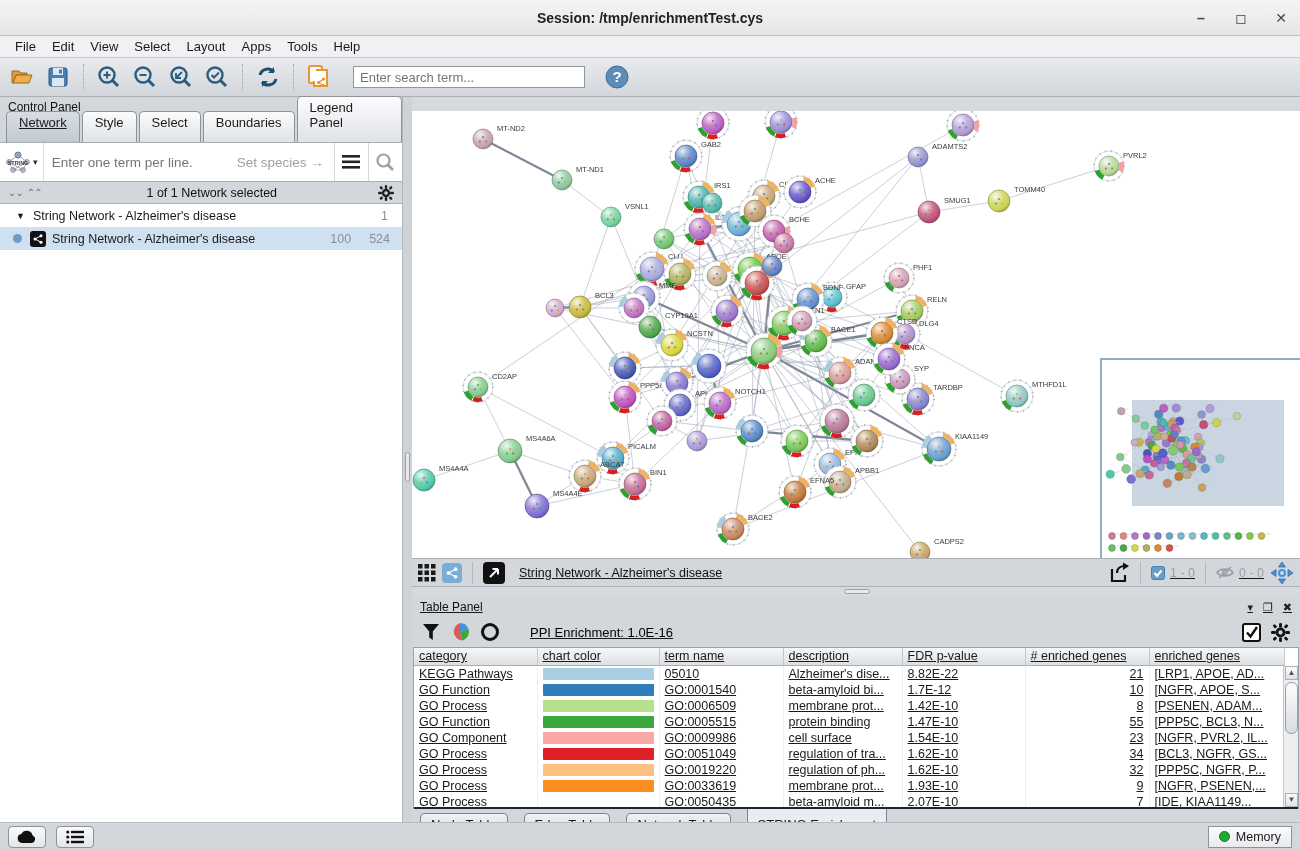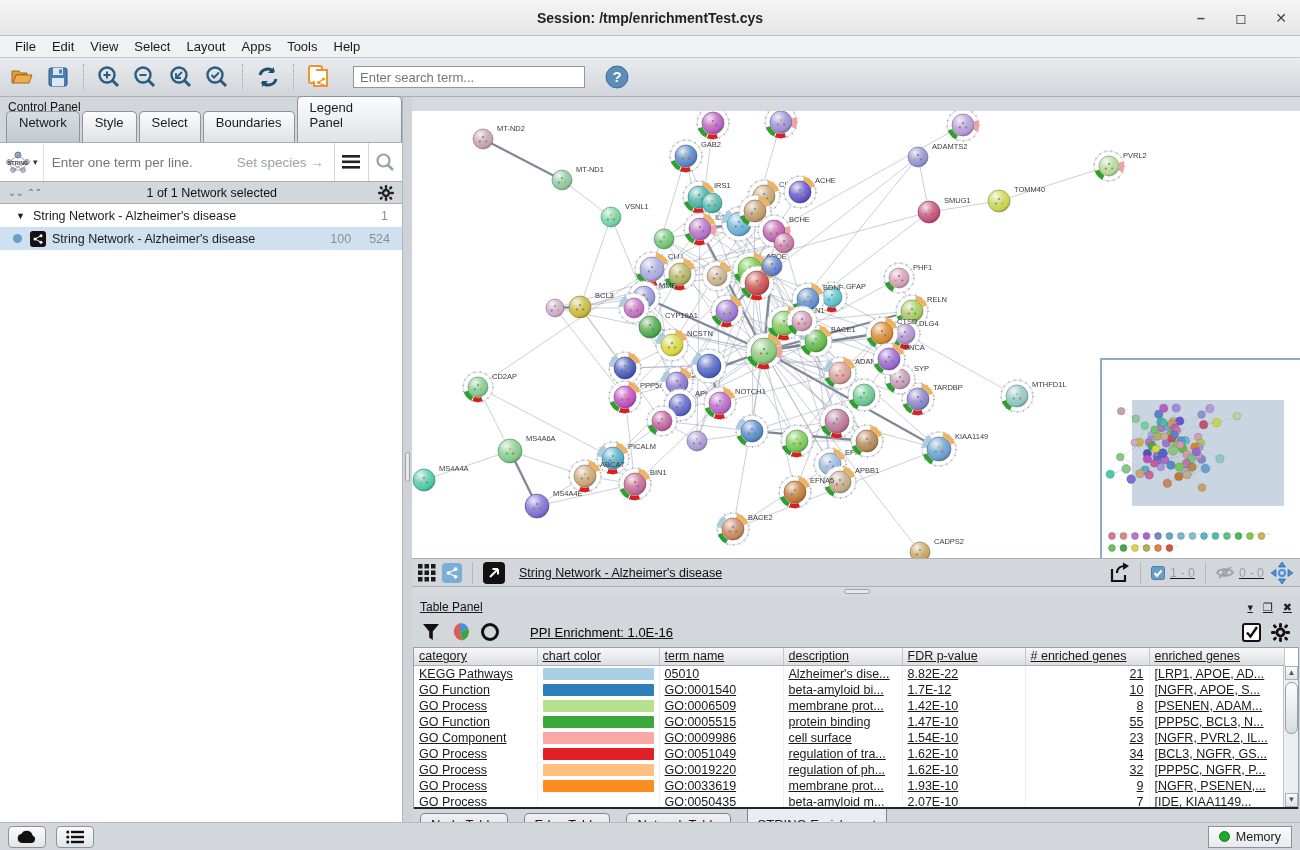--- a/index.html
+++ b/index.html
@@ -31,21 +31,21 @@
   
   .main { position:absolute; top:97px; left:0; width:1300px; height:725px; }
   .cpanel { position:absolute; left:0; top:0; width:403px; height:725px; background:#d3d7db;
     border-right:1px solid #b2b7bd; display:flex; flex-direction:column; }
   .panelhead { height:20px; display:flex; align-items:center; padding:0 8px; }
   .panelhead .ptitle { font-size:12px; color:#111; flex:1; }
   .phbtn { font-size:11px; color:#222; margin-left:10px; cursor:pointer; font-weight:bold; }
   .tabstrip { height:25px; display:flex; align-items:flex-end; padding-left:6px; gap:2px; }
   .tab { padding:3px 12px 12px; font-size:13px; border:1px solid #8d939b; border-bottom:none;
     border-radius:5px 5px 0 0; background:linear-gradient(#fcfcfd,#dfe2e6); cursor:pointer; }
-  .tab.active { background:linear-gradient(#d7dde2,#c2cad1); font-weight:normal; }
+  .tab.active { background:linear-gradient(#d7dde2,#c2cad1); font-weight:normal;text-decoration:underline; }
   .stringrow { height:40px; background:#fff; border-top:1px solid #a9aeb5; border-bottom:1px solid #a9aeb5;
     display:flex; align-items:center; }
   .stringlogo { width:46px; height:100%; display:flex; align-items:center; justify-content:center; gap:2px;
     border-right:1px solid #e0e0e0; cursor:pointer; }
   .stringinput { flex:1; border:none; outline:none; font-size:13.5px; color:#9aa0a6; padding:0 8px; background:transparent; }
   .species { font-size:13.5px; color:#9aa0a6; padding-right:10px; cursor:pointer; white-space:nowrap; }
   .srchbtn { width:36px; height:100%; display:flex; align-items:center; justify-content:center;
     border-left:1px solid #d7d7d7; cursor:pointer; }
   .netselrow { height:21px; display:flex; align-items:center; padding:0 8px; background:#d3d7db; }
   .chev { color:#6a7078; font-size:10px; letter-spacing:-1px; cursor:pointer; margin-right:4px; }

